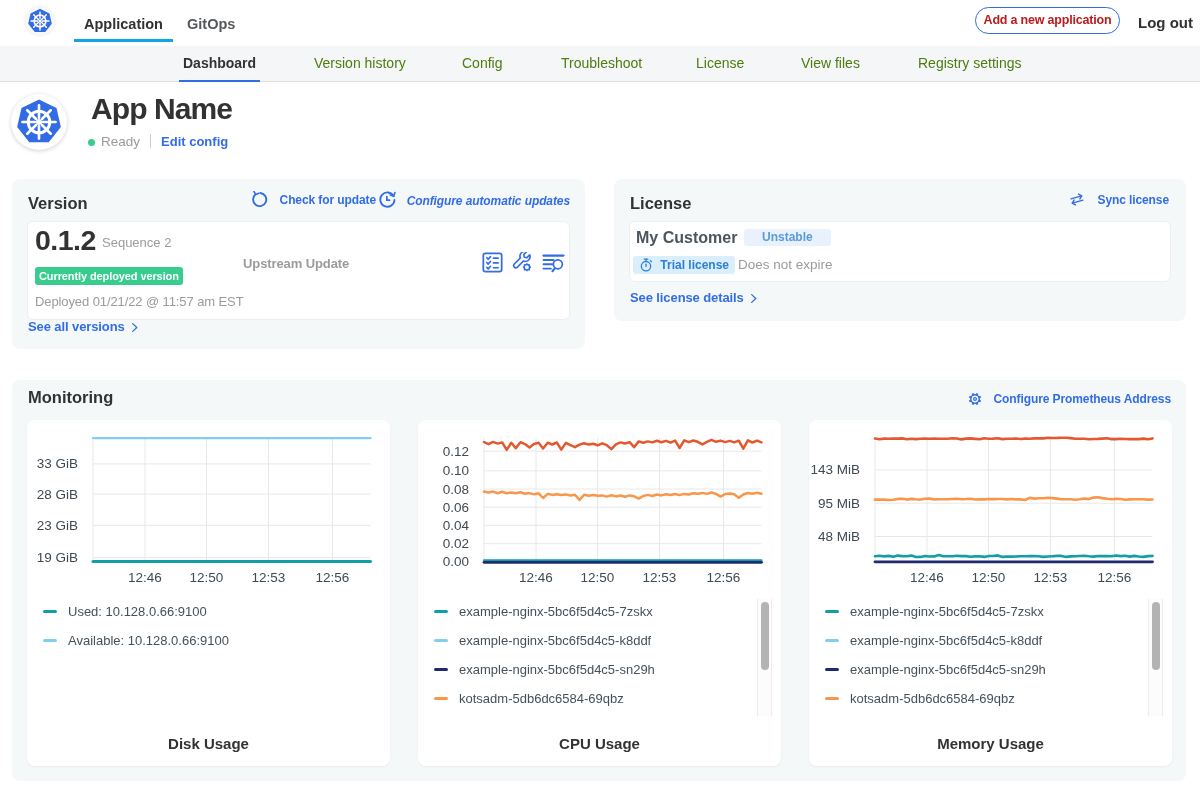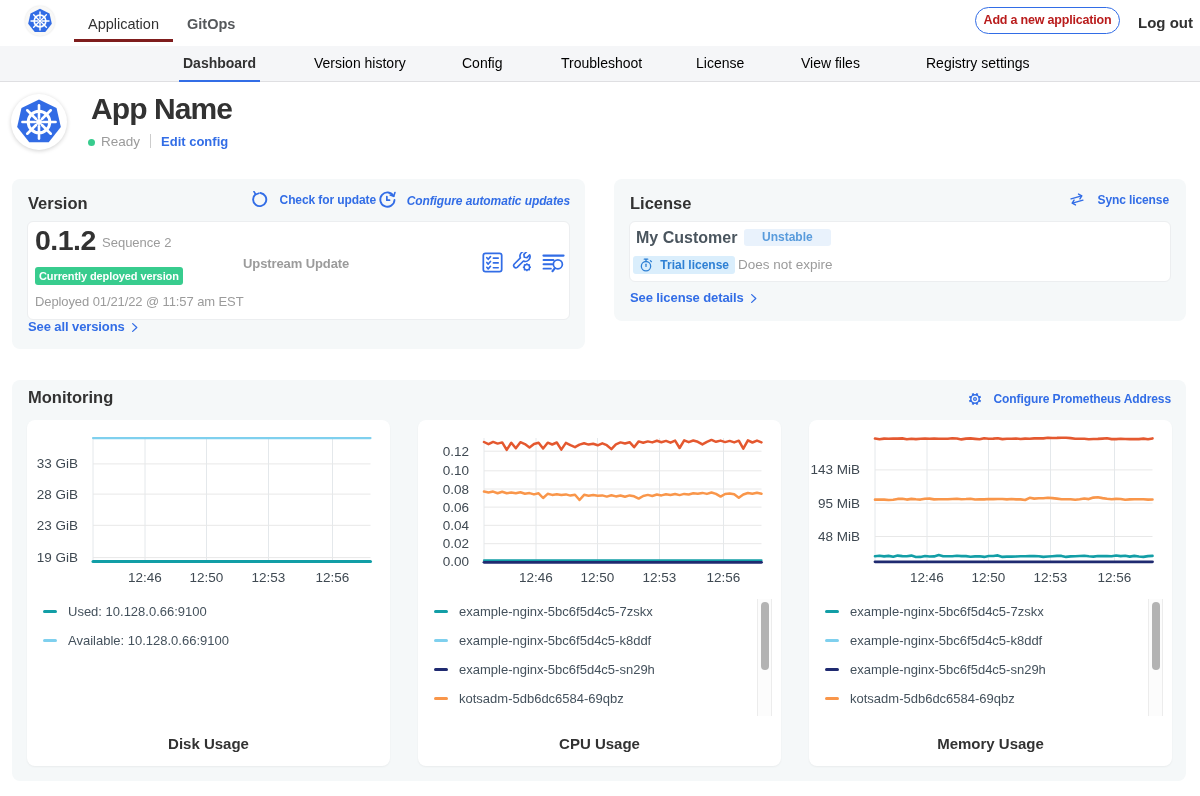--- a/index.html
+++ b/index.html
@@ -2,27 +2,27 @@
 <html><head>
 <meta charset="utf-8">
 <style>
 * { margin:0; padding:0; box-sizing:border-box; }
 html,body { width:1200px; height:796px; background:#ffffff; font-family:"Liberation Sans", sans-serif; overflow:hidden; }
 a { text-decoration:none; }
 
 .topnav { position:absolute; left:0; top:0; width:1200px; height:46px; background:#fff; }
 .k8slogo-sm { position:absolute; left:25px; top:6px; width:30px; height:30px; border-radius:50%; background:#f8f8f7; box-shadow:0 0 2px rgba(0,0,0,.12); }
 .k8slogo-sm svg { position:absolute; left:2px; top:2px; }
-.tab1 { position:absolute; left:74px; top:0; height:42px; width:99px; text-align:center; line-height:48px; font-size:14.5px; font-weight:400; color:#323232; border-bottom:3px solid #7f1d1d; }
+.tab1 { position:absolute; left:74px; top:0; height:42px; width:99px; text-align:center; line-height:48px; font-size:14.5px; font-weight:700; color:#323232; border-bottom:3px solid #0ea5e9; }
 .tab2 { position:absolute; left:187px; top:0; height:46px; line-height:48px; font-size:14.5px; font-weight:600; color:#55585b; }
 .addapp { position:absolute; left:975px; top:7px; width:145px; height:27px; border:1px solid #326de6; border-radius:14px; color:#b91c1c; font-size:12.5px; font-weight:700; text-align:center; line-height:25px; background:#fff; letter-spacing:-0.2px; }
 .logout { position:absolute; left:1138px; top:0; height:46px; line-height:46px; font-size:15px; font-weight:600; color:#323232; }
 
 .subnav { position:absolute; left:0; top:46px; width:1200px; height:36px; background:#f5f6f8; border-bottom:1px solid #dfdfe2; }
-.subnav .item { position:absolute; top:0; height:36px; line-height:35px; font-size:14px; color:#000000; }
+.subnav .item { position:absolute; top:0; height:36px; line-height:35px; font-size:14px; color:#4d7c0f; }
 .subnav .active { color:#323232; font-weight:600; border-bottom:2px solid #326de6; line-height:34px; padding:0 4px; }
 
 .k8slogo-lg { position:absolute; left:11px; top:94px; width:56px; height:56px; border-radius:50%; background:#fff; box-shadow:0 1px 4px rgba(0,0,0,.18); }
 .k8slogo-lg svg { position:absolute; left:4px; top:4px; }
 .appname { position:absolute; left:91px; top:94px; font-size:30px; font-weight:700; color:#323232; letter-spacing:-0.9px; line-height:1; }
 .statusrow { position:absolute; left:88px; top:134px; height:14px; font-size:13.5px; color:#9b9b9b; }
 .dot { display:inline-block; width:7px; height:7px; border-radius:50%; background:#38cc8e; margin-right:6px; vertical-align:0px; }
 .vdiv { display:inline-block; width:1px; height:14px; background:#cccccc; margin:0 10px; vertical-align:-2px; }
 .editcfg { font-size:13px; font-weight:600; color:#326de6; }
 
@@ -90,21 +90,21 @@
   <div class="logout">Log out</div>
 </div>
 
 <div class="subnav">
   <div class="item active" style="left:179px;">Dashboard</div>
   <div class="item" style="left:314px;">Version history</div>
   <div class="item" style="left:462px;">Config</div>
   <div class="item" style="left:561px;">Troubleshoot</div>
   <div class="item" style="left:696px;">License</div>
   <div class="item" style="left:801px;">View files</div>
-  <div class="item" style="left:918px;margin-left:8px;">Registry settings</div>
+  <div class="item" style="left:918px;">Registry settings</div>
 </div>
 
 <div class="k8slogo-lg">
     <svg width="48" height="48" viewBox="0 0 24 24">
       <polygon points="12.00,0.80 20.76,5.02 22.92,14.49 16.86,22.09 7.14,22.09 1.08,14.49 3.24,5.02" fill="#326ce5"></polygon>
       <g stroke="#fff" stroke-width="1.3" stroke-linecap="round">
         <line x1="12.00" y1="9.90" x2="12.00" y2="3.70"></line>
         <line x1="13.48" y1="10.52" x2="17.87" y2="6.13"></line>
         <line x1="14.10" y1="12.00" x2="20.30" y2="12.00"></line>
         <line x1="13.48" y1="13.48" x2="17.87" y2="17.87"></line>

